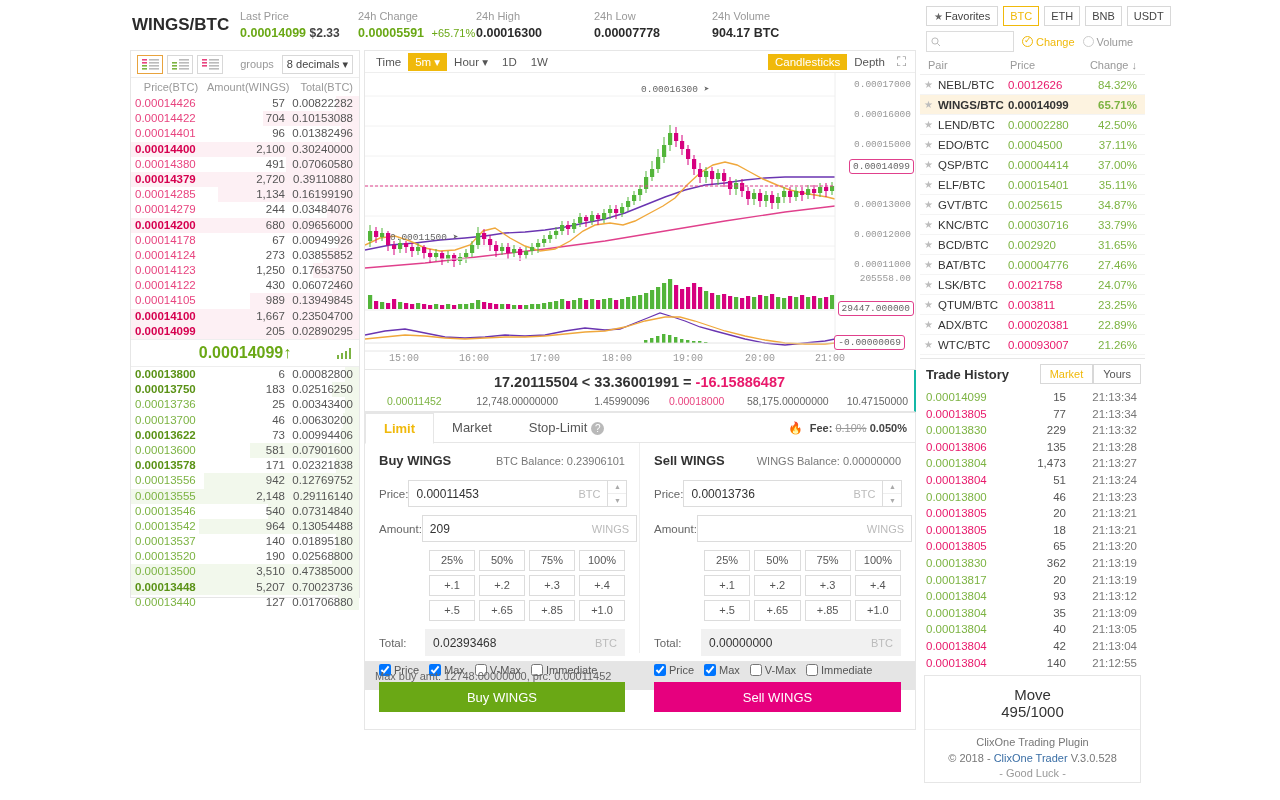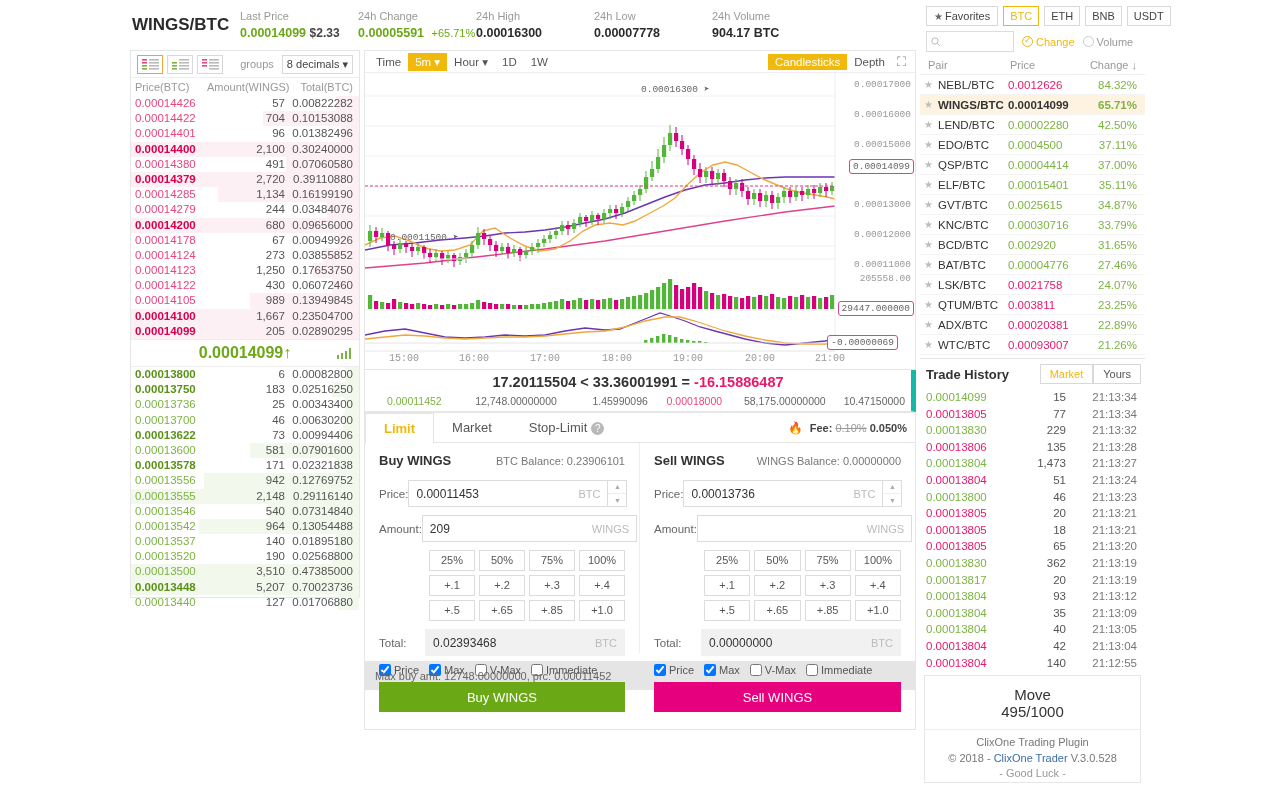--- a/index.html
+++ b/index.html
@@ -44,21 +44,21 @@
   }
   .ob-icon.active { border: 1px solid #e8a33d; }
   .ob-groups { margin-left: auto; font-size: 11px; color: #999; margin-right: 4px; }
   .ob-select {
     font-size: 11px; border: 1px solid #d8d8d8; background: #fff;
     padding: 2px 4px; color: #444; cursor: pointer;
   }
   .ob-head {
     display: flex; font-size: 11px; color: #999; padding: 3px 6px 3px 4px;
   }
-  .ob-head .c1 { width: 72px; }
+  .ob-head .c1 { width: 72px; text-align: center; }
   .ob-head .c2 { width: 78px; text-align: right; }
   .ob-head .c3 { flex: 1; text-align: right; }
   .ob-row {
     display: flex; font-size: 11.5px; padding: 0 6px 0 4px;
     height: 15.2px; line-height: 15.2px; position: relative;
   }
   .ob-row .c1 { width: 72px; z-index: 2; }
   .ob-row .c2 { width: 78px; text-align: right; z-index: 2; }
   .ob-row .c3 { flex: 1; text-align: right; color: #555; z-index: 2; }
   .ob-row .bar { position: absolute; right: 0; top: 0; bottom: 0; z-index: 1; }
@@ -114,21 +114,21 @@
     padding: 1px 3px; white-space: nowrap;
   }
   .x-lab { position: absolute; font-size: 10px; color: #999;
            font-family: "Liberation Mono", monospace; }
   .annot { position: absolute; font-size: 9.5px; color: #666;
            font-family: "Liberation Mono", monospace; white-space: nowrap; }
 
   
   .calcrow {
     position: absolute; left: 364px; top: 370px; width: 552px; height: 42px;
-    border-left: 1px solid #e6e6e6; border-right: 5px solid #14b8a6;
+    border-left: 1px solid #e6e6e6; border-right: 2px solid #14b8a6;
     border-bottom: 1px solid #e6e6e6; background: #fff;
   }
   .calc-main {
     text-align: center; font-size: 14.5px; font-weight: bold;
     padding-top: 4px; color: #333;
   }
   .calc-main .neg { color: #e8196b; }
   .calc-sub { display: flex; font-size: 10.5px; color: #666; padding: 5px 6px 0 4px; }
   .calc-sub span { text-align: right; padding-left: 18px; }
   .calc-sub .s1 { width: 92px; color: #7cb342; text-align: left; }
@@ -924,21 +924,21 @@
         <div class="y-lab" style="top:36px;right:2px">0.00016000</div>
         <div class="y-lab" style="top:66px;right:2px">0.00015000</div>
         <div class="y-lab" style="top:126px;right:2px">0.00013000</div>
         <div class="y-lab" style="top:156px;right:2px">0.00012000</div>
         <div class="y-lab" style="top:186px;right:2px">0.00011000</div>
         <div class="y-lab" style="top:200px;right:2px">205558.00</div>
       </div>
 
       <div class="price-tag" style="top:86px;right:1px">0.00014099</div>
       <div class="price-tag" style="top:228px;right:1px">29447.000000</div>
-      <div class="price-tag" style="top:262px;right:17px">-0.00000069</div>
+      <div class="price-tag" style="top:262px;right:10px">-0.00000069</div>
 
       <div class="annot" style="left:276px;top:10px">
         <span>0.00016300</span> ➤
       </div>
       <div class="annot" style="left:25px;top:158px">
         <span>0.00011500</span> ➤
       </div>
 
       <div class="x-lab" style="left:24px;top:280px">15:00</div>
       <div class="x-lab" style="left:94px;top:280px">16:00</div>

